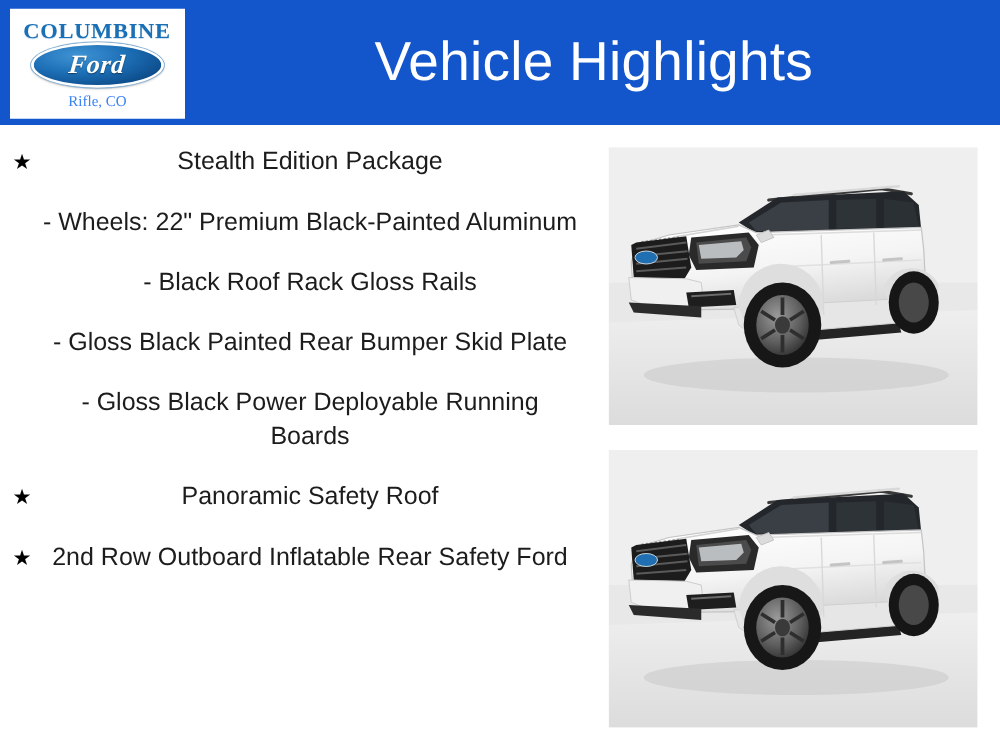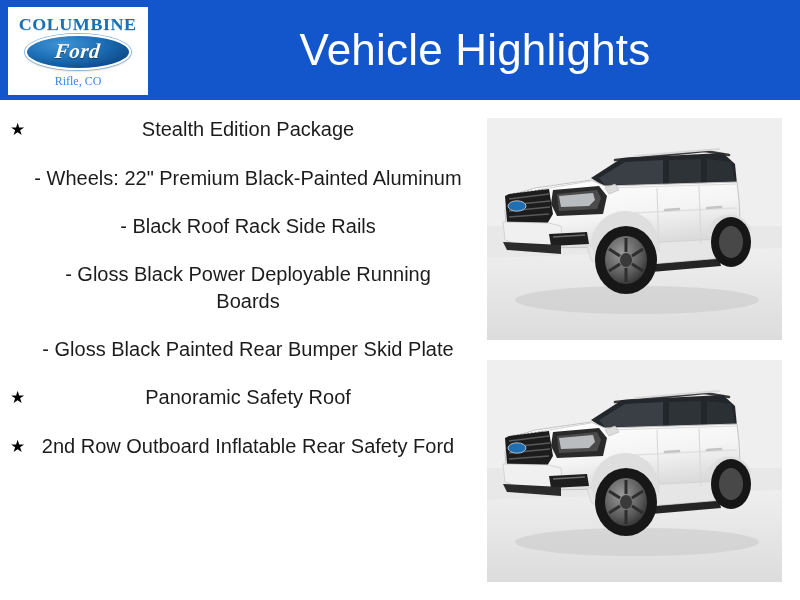--- a/index.html
+++ b/index.html
@@ -166,29 +166,29 @@
   <div class="feat">
     <span class="star">★</span>
     <span class="feat-text">Stealth Edition Package</span>
   </div>
 
   <div class="feat sub">
     <span class="feat-text">- Wheels: 22" Premium Black-Painted Aluminum</span>
   </div>
 
   <div class="feat sub">
-    <span class="feat-text">- Black Roof Rack Side Rails</span>
+    <span class="feat-text">- Black Roof Rack Gloss Rails</span>
+  </div>
+
+  <div class="feat sub">
+    <span class="feat-text">- Gloss Black Painted Rear Bumper Skid Plate</span>
   </div>
 
   <div class="feat sub">
     <span class="feat-text">- Gloss Black Power Deployable Running Boards</span>
-  </div>
-
-  <div class="feat sub">
-    <span class="feat-text">- Gloss Black Painted Rear Bumper Skid Plate</span>
   </div>
 
   <div class="feat">
     <span class="star">★</span>
     <span class="feat-text">Panoramic Safety Roof</span>
   </div>
 
   <div class="feat">
     <span class="star">★</span>
     <span class="feat-text">2nd Row Outboard Inflatable Rear Safety Ford</span>

